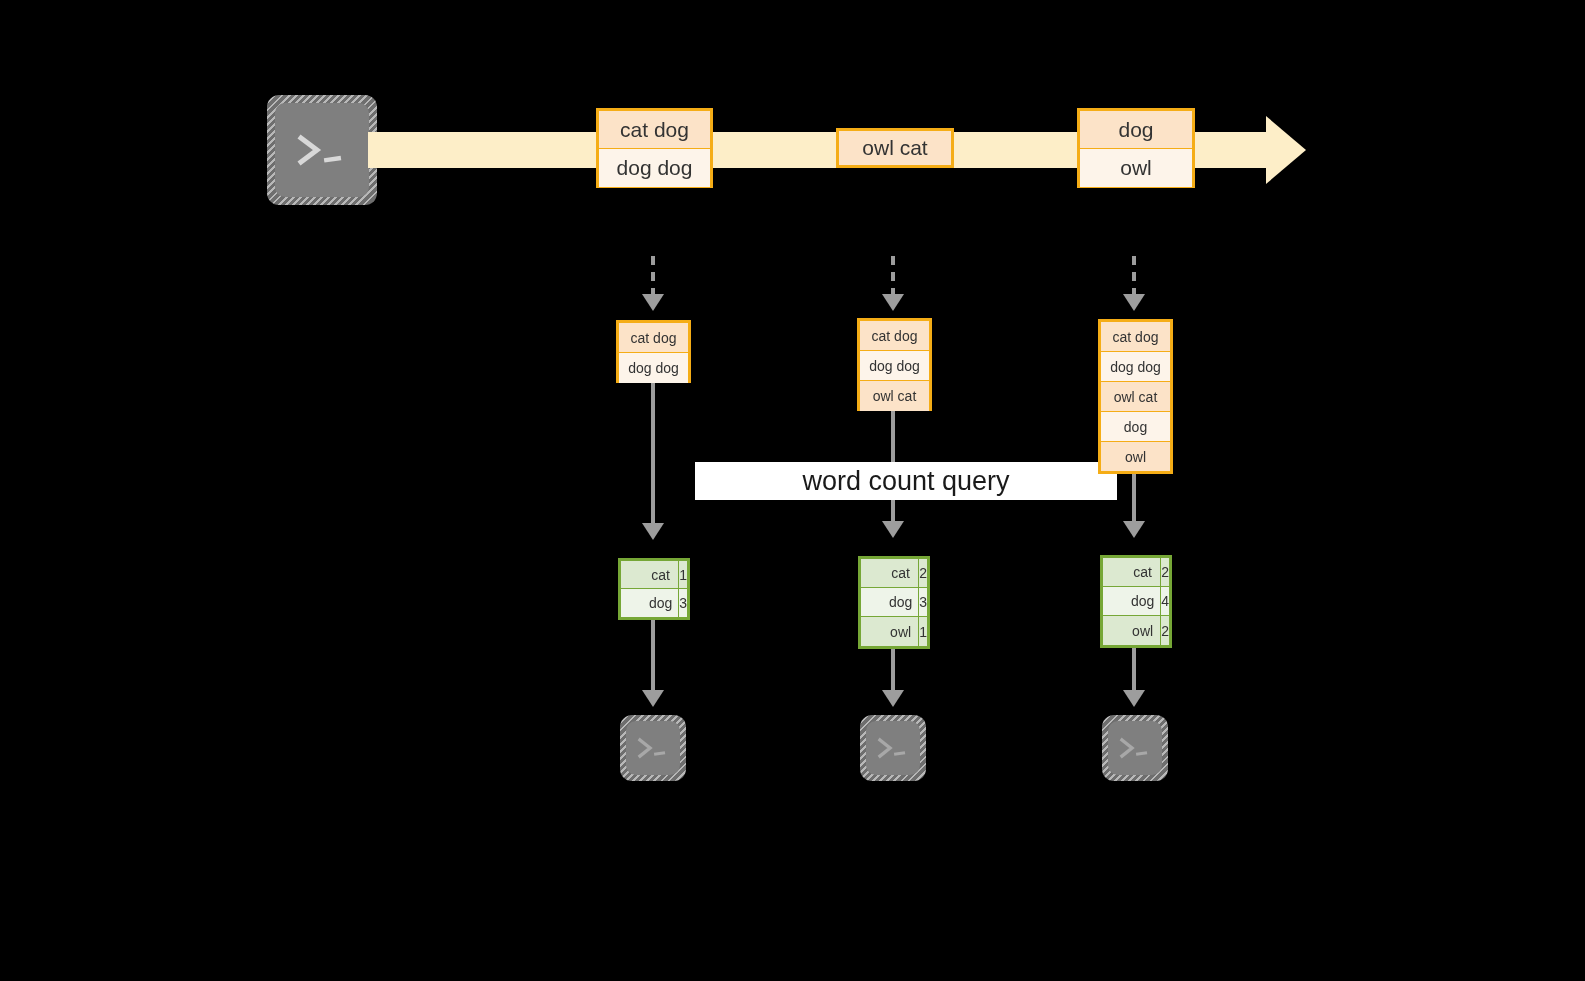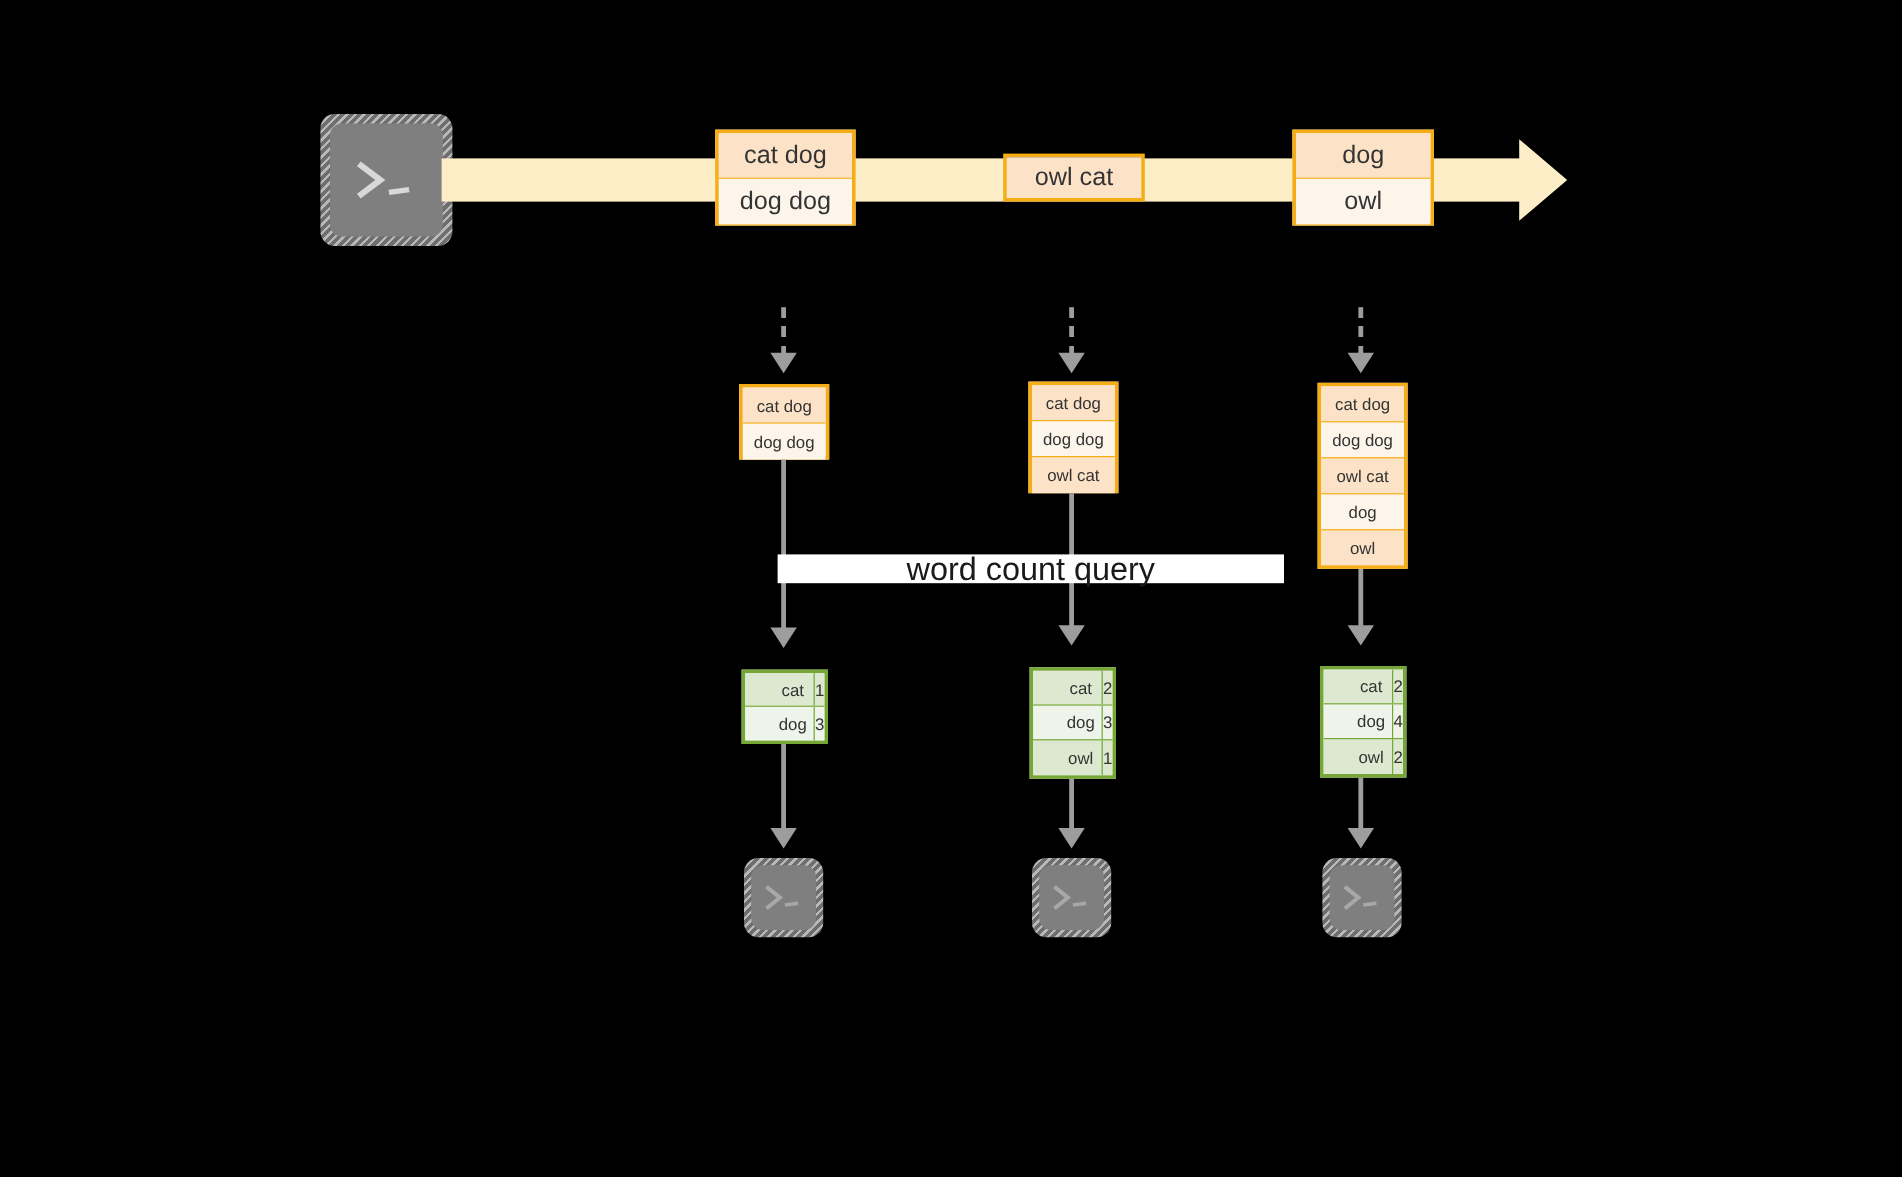--- a/index.html
+++ b/index.html
@@ -167,21 +167,21 @@
       </svg>
     </div>
   </div>
 
   <div class="vdash" style="left:1132px;top:256px;height:42px;"></div>
   <div class="vhead" style="left:1123px;top:294px;"></div>
 
   <div class="vline" style="left:1132px;top:473px;height:52px;"></div>
   <div class="vhead" style="left:1123px;top:521px;"></div>
 
-  <div class="banner" style="left:648px;top:462px;width:422px;height:24px;font-size:27px;">word count query</div>
+  <div class="banner" style="left:695px;top:462px;width:422px;height:38px;font-size:27px;">word count query</div>
 
   <div class="otable" style="left:1098px;top:319px;width:75px;height:155px;">
     <div class="row shade-a" style="height:29px;font-size:14px;">cat dog</div>
     <div class="row shade-b" style="height:30px;font-size:14px;">dog dog</div>
     <div class="row shade-a" style="height:30px;font-size:14px;">owl cat</div>
     <div class="row shade-b" style="height:30px;font-size:14px;">dog</div>
     <div class="row shade-a" style="height:30px;font-size:14px;">owl</div>
   </div>
 
   <div class="gtable" style="left:1100px;top:555px;width:72px;height:93px;">

